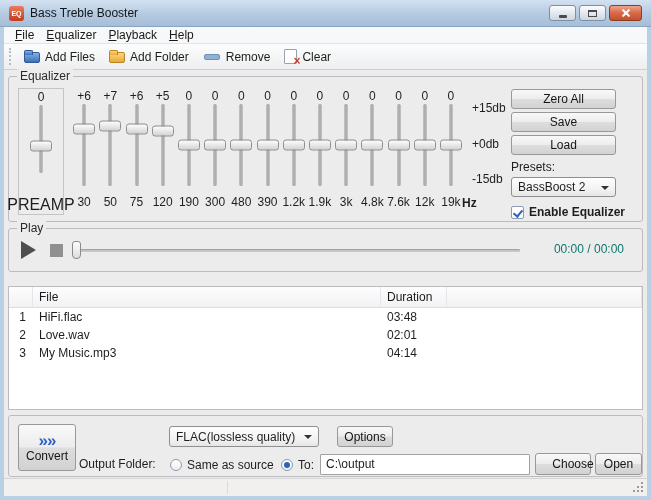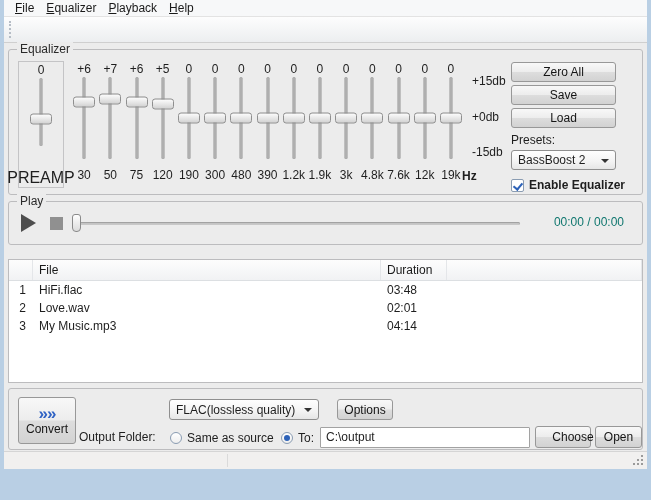--- a/index.html
+++ b/index.html
@@ -105,31 +105,64 @@
   
   .statusbar{position:relative;height:17px;background:#f1f0ef;border-top:1px solid #d5d5d5;}
   .sb-sep{position:absolute;left:223px;top:2px;bottom:2px;width:1px;background:#dadada;}
   .sb-grip{position:absolute;right:4px;bottom:4px;width:2px;height:2px;background:#9a9a9a;box-shadow:0 -4px 0 #9a9a9a,0 -8px 0 #9a9a9a,-4px 0 0 #9a9a9a,-4px -4px 0 #9a9a9a,-8px 0 0 #9a9a9a;}
 </style>
 </head>
 <body>
 
 <div class="window">
 
+  <div class="titlebar">
+    <div class="app-icon">EQ</div>
+    <div class="title-text">Bass Treble Booster</div>
+    <div class="win-controls">
+      <div class="wbtn minb">
+          <div class="g-min"></div>
+        </div>
+      <div class="wbtn maxb">
+          <div class="g-max"></div>
+        </div>
+      <div class="wbtn closeb">
+          <div class="g-close"></div>
+        </div>
+    </div>
+  </div>
 
   <div class="frame">
     <div class="menubar">
         <span class="menu-item"><u>F</u>ile</span>
         <span class="menu-item"><u>E</u>qualizer</span>
         <span class="menu-item"><u>P</u>layback</span>
         <span class="menu-item"><u>H</u>elp</span>
       </div>
 
     <div class="toolbar">
       <div class="tb-grip"></div>
+      <div style="display:flex;align-items:center;">
+          <div class="tool-btn">
+            <span class="ic ic-f ic-folder-blue"></span>
+            <span>Add Files</span>
+          </div>
+          <div class="tool-btn">
+            <span class="ic ic-f ic-folder-yellow"></span>
+            <span>Add Folder</span>
+          </div>
+          <div class="tool-btn">
+            <span class="ic ic-minus"></span>
+            <span>Remove</span>
+          </div>
+          <div class="tool-btn">
+            <span class="ic ic-clear"></span>
+            <span>Clear</span>
+          </div>
+        </div>
     </div>
 
     <div class="content">
 
       <div class="group" id="eq-group">
         <span class="group-label">Equalizer</span>
 
         <div class="preamp-box">
           <div class="band-val">0</div>
           <div class="twrap">

